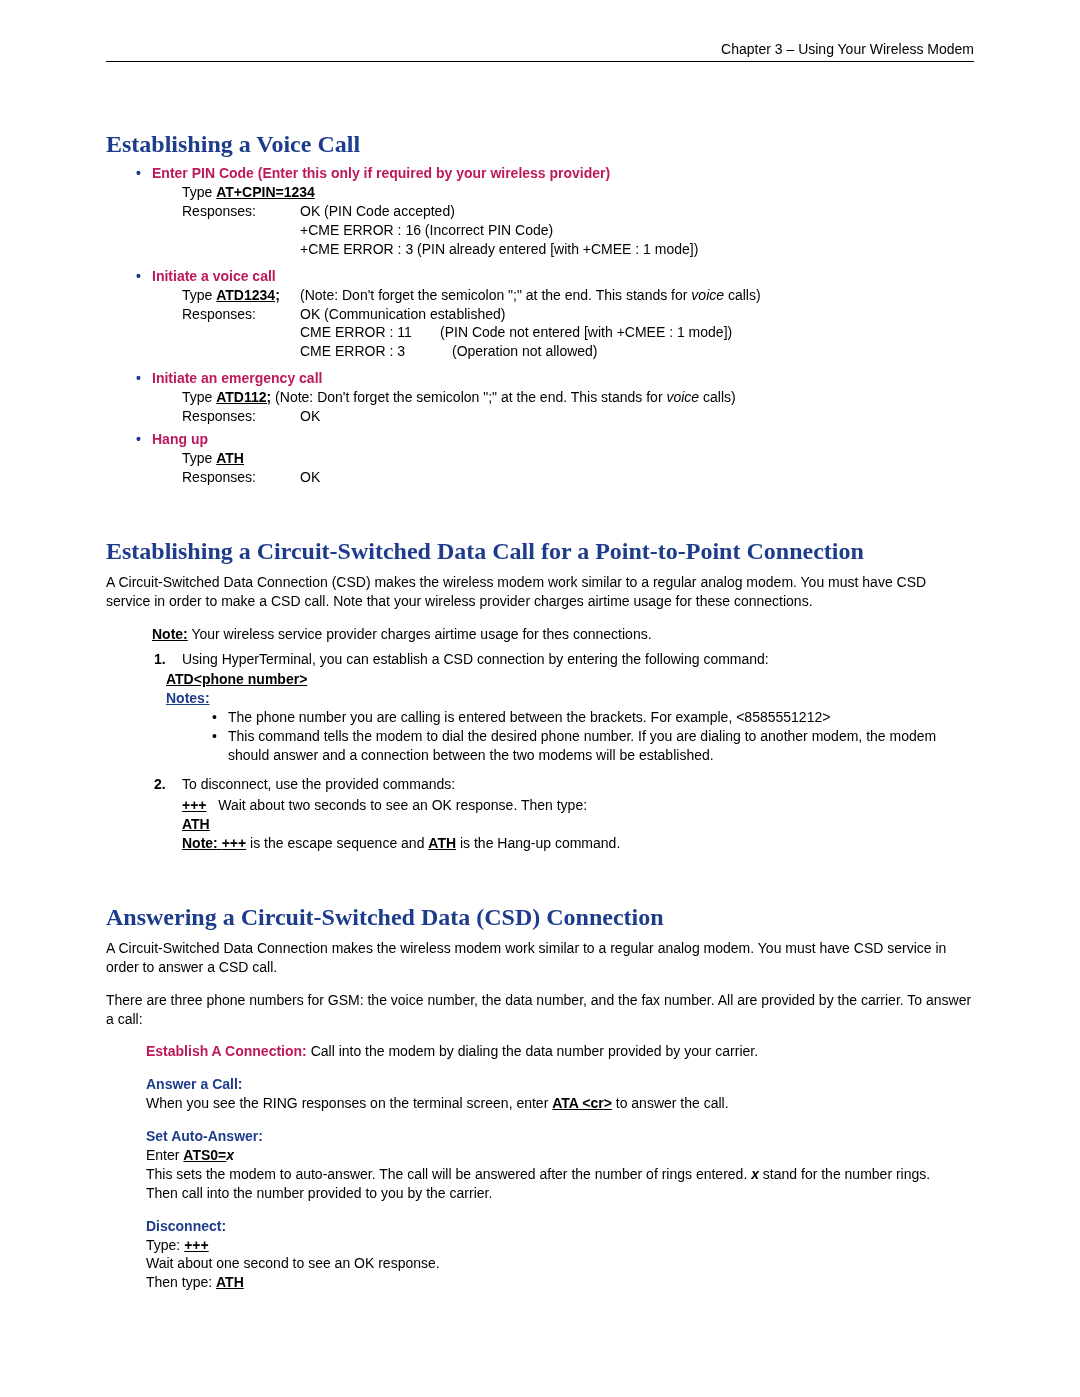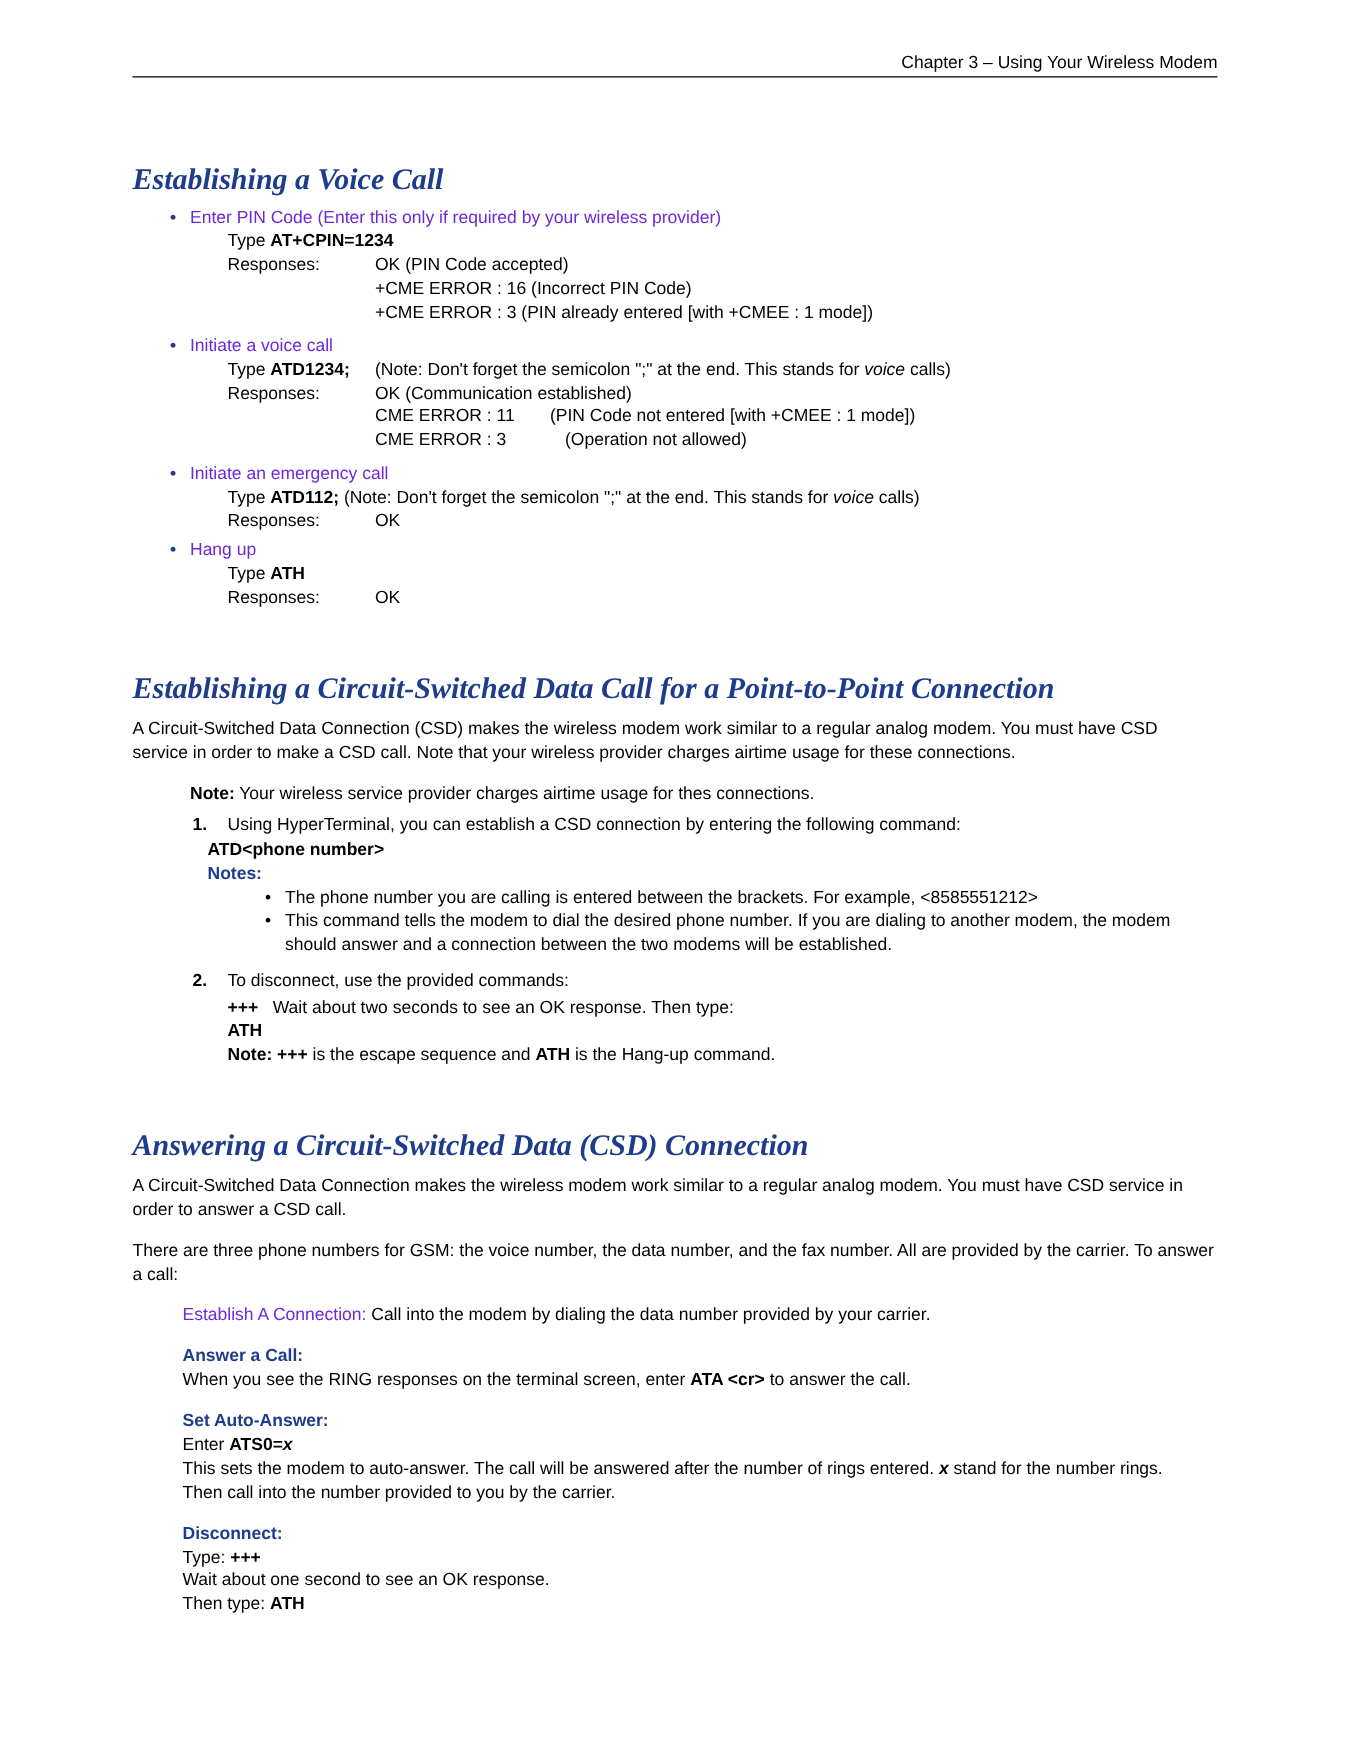--- a/index.html
+++ b/index.html
@@ -17,25 +17,24 @@
     padding-bottom: 2px;
     margin-bottom: 66px;
     font-size: 14px;
   }
   h1 {
     font-family: Georgia, 'Times New Roman', serif;
     color: #1e3c8c;
     font-size: 24px;
     font-weight: bold;
     margin: 0 0 4px 0;
-    font-style: italic;
   }
   .subhead {
-    color: #6d28d9;
-    font-weight: normal;
+    color: #be185d;
+    font-weight: bold;
     font-size: 14px;
   }
   .bullet-block {
     margin-left: 30px;
   }
   .bullet-row {
     display: flex;
     align-items: flex-start;
   }
   .bullet {
@@ -53,21 +52,21 @@
   .num-list { margin-left: 48px; }
   .num-row { display:flex; align-items:flex-start; margin-bottom:2px;}
   .num { width: 28px; flex-shrink:0; font-weight:bold;}
   .sub-indent { margin-left: 76px; }
   .sub-bullet-row { display:flex; align-items:flex-start;}
   .sub-bullet { width:16px; flex-shrink:0;}
   .table-block { margin-left: 40px; margin-top:8px;}
   .trow { display:flex; align-items:flex-start; margin-bottom:14px;flex-direction:column;}
   .tlabel { width: 190px; flex-shrink:0; color:#1e3c8c; font-weight:bold; font-size:14px;}
   .tbody { flex:1; }
-  .bold { font-weight:bold; }
+  .bold { font-weight:bold;text-decoration:underline; }
   .ital { font-style:italic; }
   .boldital { font-weight:bold; font-style:italic;}
   .footer {
     border-top: 1px solid #000;
     margin-top: 120px;
     padding-top:4px;
     display:flex;
     justify-content:space-between;
     font-size:14px;
   }

